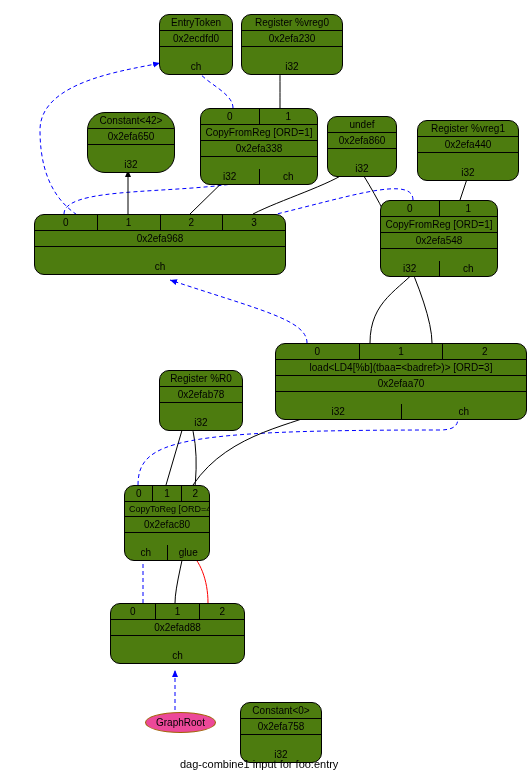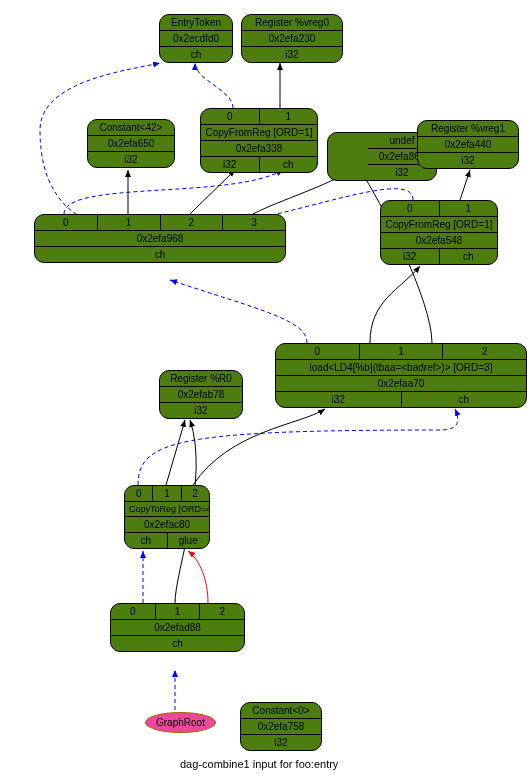--- a/index.html
+++ b/index.html
@@ -16,21 +16,21 @@
     border: 1px solid #000;
     border-radius: 10px;
     background: #4d7c0f;
     text-align: center;
     overflow: hidden;
   }
   .row {
     display: flex;
     border-bottom: 1px solid #000;
   }
-  .row:last-child { border-bottom: none; }
+  .row:last-child { border-bottom: none; margin-top: 12px; }
   .cell {
     flex: 1;
     padding: 2px 4px;
     border-right: 1px solid #000;
     white-space: nowrap;
   }
   .cell:last-child { border-right: none; }
   .ellipse {
     position: absolute;
     border: 1px solid #a16207;
@@ -121,21 +121,21 @@
       <div class="cell">Register %vreg0</div>
     </div>
   <div class="row">
       <div class="cell">0x2efa230</div>
     </div>
   <div class="row">
       <div class="cell">i32</div>
     </div>
 </div>
 
-<div class="node" style="left:87px; top:119px; width:86px;">
+<div class="node" style="left:87px; top:112px; width:86px;border-radius:18px;">
   <div class="row">
       <div class="cell">Constant&lt;42&gt;</div>
     </div>
   <div class="row">
       <div class="cell">0x2efa650</div>
     </div>
   <div class="row">
       <div class="cell">i32</div>
     </div>
 </div>
@@ -150,21 +150,21 @@
     </div>
   <div class="row">
       <div class="cell">0x2efa338</div>
     </div>
   <div class="row">
     <div class="cell">i32</div>
     <div class="cell">ch</div>
   </div>
 </div>
 
-<div class="node" style="left:327px; top:132px; width:68px;padding-left:40px;">
+<div class="node" style="left:327px; top:116px; width:68px;">
   <div class="row">
       <div class="cell">undef</div>
     </div>
   <div class="row">
       <div class="cell">0x2efa860</div>
     </div>
   <div class="row">
       <div class="cell">i32</div>
     </div>
 </div>

